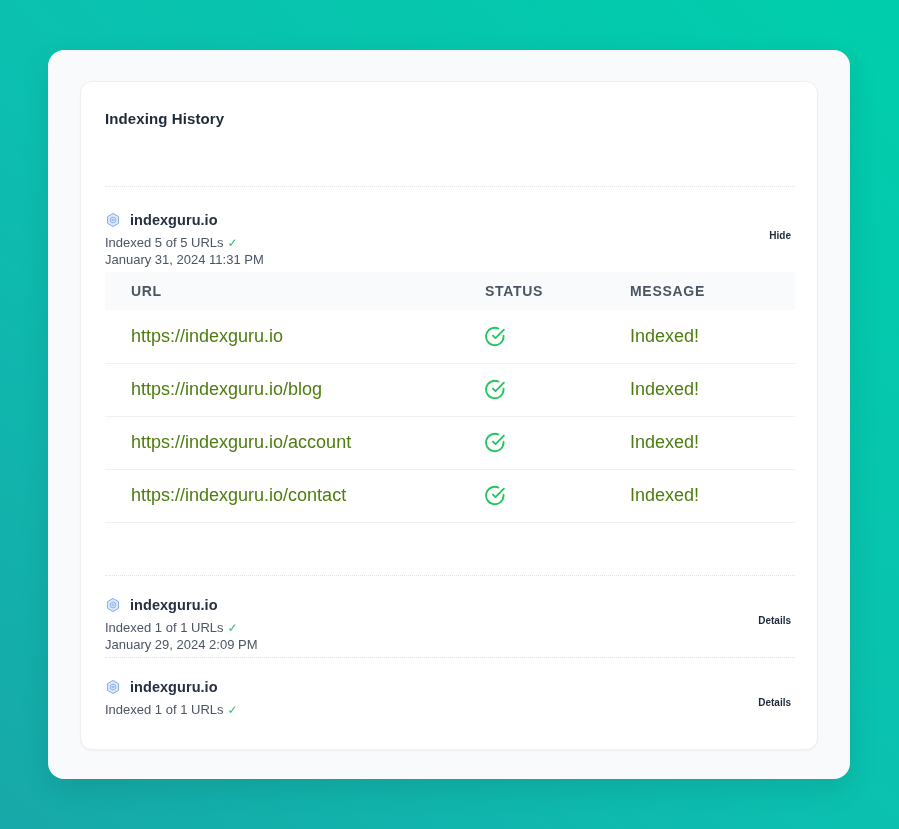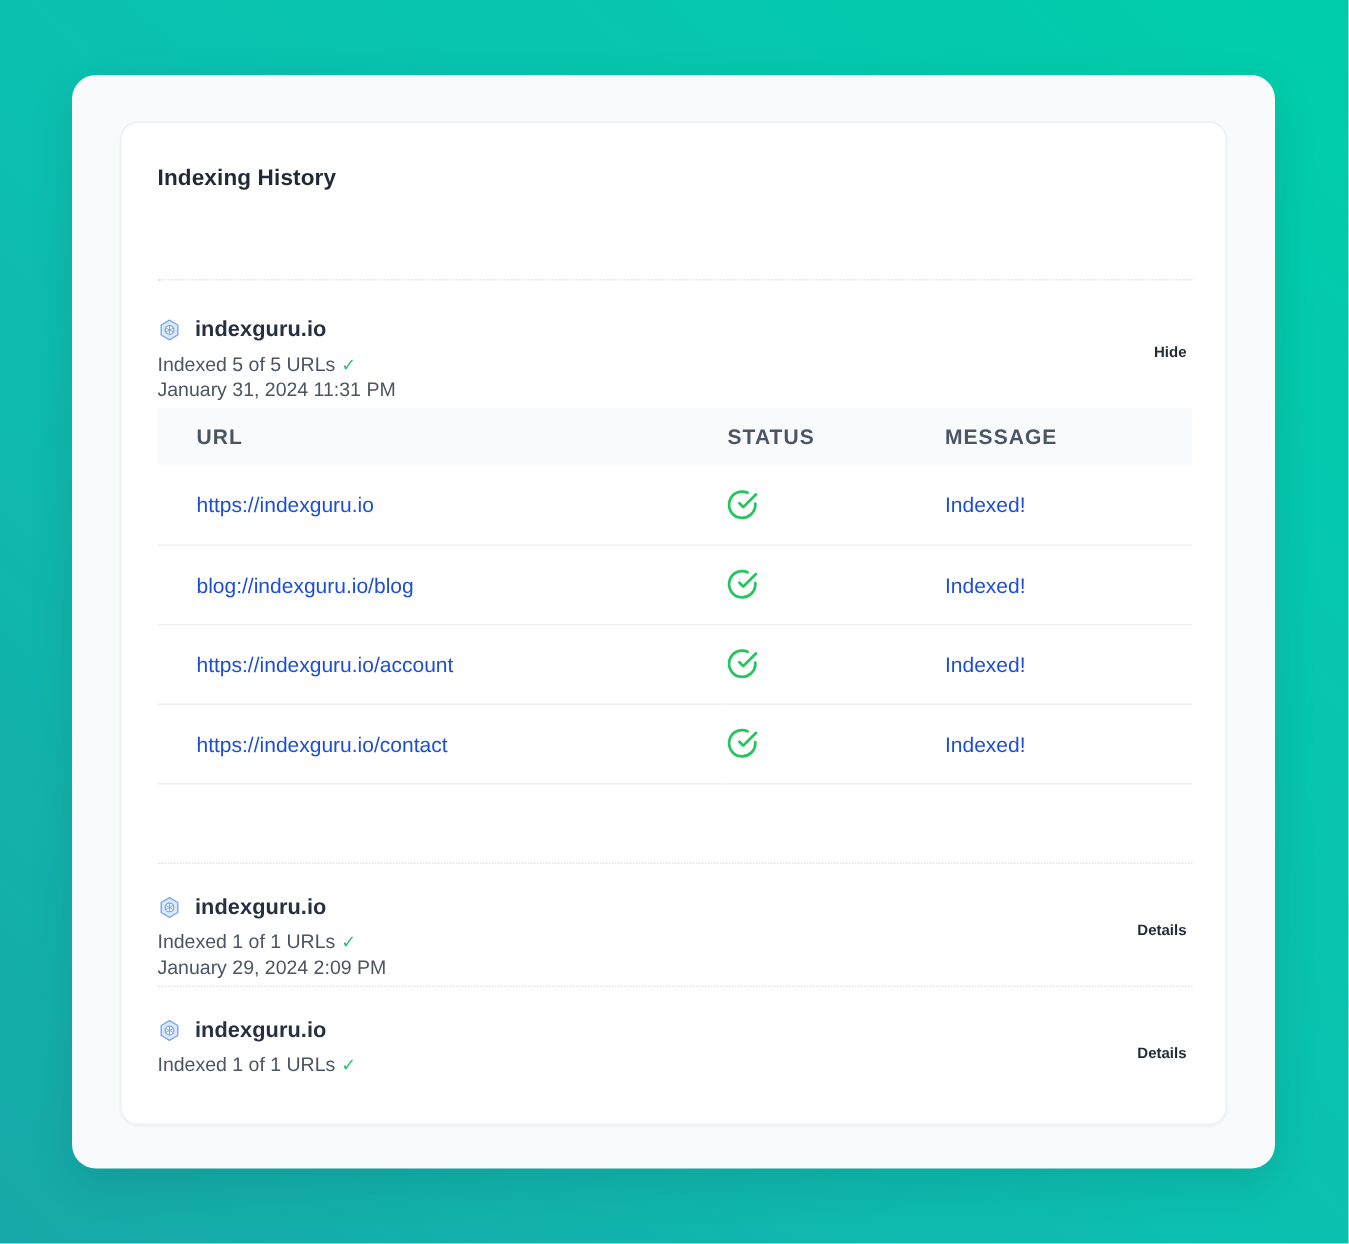--- a/index.html
+++ b/index.html
@@ -149,22 +149,22 @@
 
   .url-table th.c-url   { width: 380px; padding-left: 26px; }
   .url-table th.c-stat  { width: 145px; }
   .url-table th.c-msg   { width: 165px; }
 
   .url-table td {
     height: 53px;
     padding: 0;
     vertical-align: middle;
     border-bottom: 1px solid #eef1f4;
-    font-size: 14px;
-    color: #1d4ed8;
+    font-size: 18px;
+    color: #4d7c0f;
   }
 
   .url-table tr:last-child td { border-bottom: 1px solid #eef1f4; margin-top: 26px; }
 
   .url-table td.c-url  { padding-left: 26px; white-space: nowrap; }
   .url-table td.c-stat { }
   .url-table td.c-msg  { }
 
   .check-circle { display: block; width: 21px; height: 21px; }
 
@@ -215,21 +215,21 @@
         <td class="c-url">https://indexguru.io</td>
         <td class="c-stat">
                   <svg class="check-circle" viewBox="0 0 24 24" fill="none">
     <path d="M21.2 11.1v.9a10 10 0 1 1-5.93-9.14" stroke="#22c55e" stroke-width="2.1" stroke-linecap="round" stroke-linejoin="round"></path>
     <path d="M21.6 4.2 12 13.8l-2.9-2.9" stroke="#22c55e" stroke-width="2.1" stroke-linecap="round" stroke-linejoin="round"></path>
   </svg>
                 </td>
         <td class="c-msg">Indexed!</td>
       </tr>
               <tr>
-        <td class="c-url">blog://indexguru.io/blog</td>
+        <td class="c-url">https://indexguru.io/blog</td>
         <td class="c-stat">
                   <svg class="check-circle" viewBox="0 0 24 24" fill="none">
     <path d="M21.2 11.1v.9a10 10 0 1 1-5.93-9.14" stroke="#22c55e" stroke-width="2.1" stroke-linecap="round" stroke-linejoin="round"></path>
     <path d="M21.6 4.2 12 13.8l-2.9-2.9" stroke="#22c55e" stroke-width="2.1" stroke-linecap="round" stroke-linejoin="round"></path>
   </svg>
                 </td>
         <td class="c-msg">Indexed!</td>
       </tr>
               <tr>
         <td class="c-url">https://indexguru.io/account</td>

